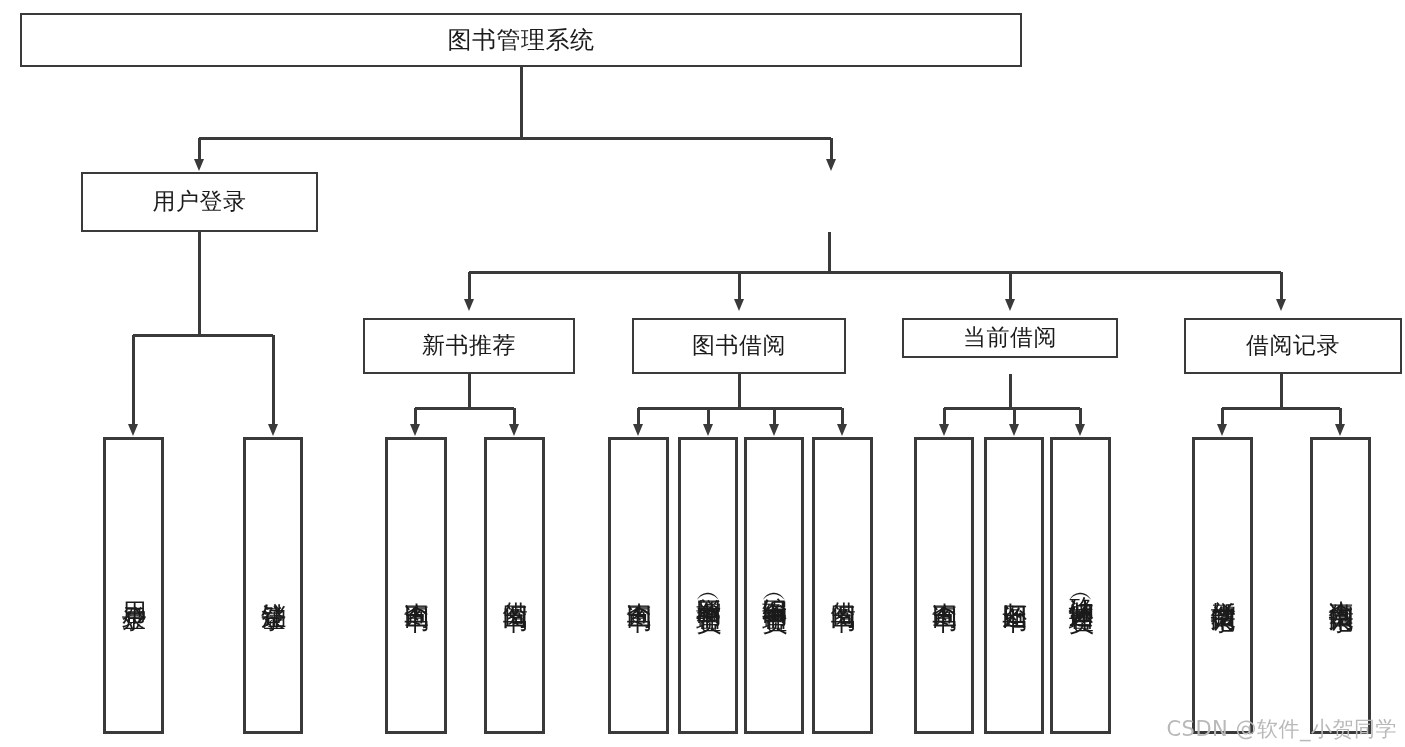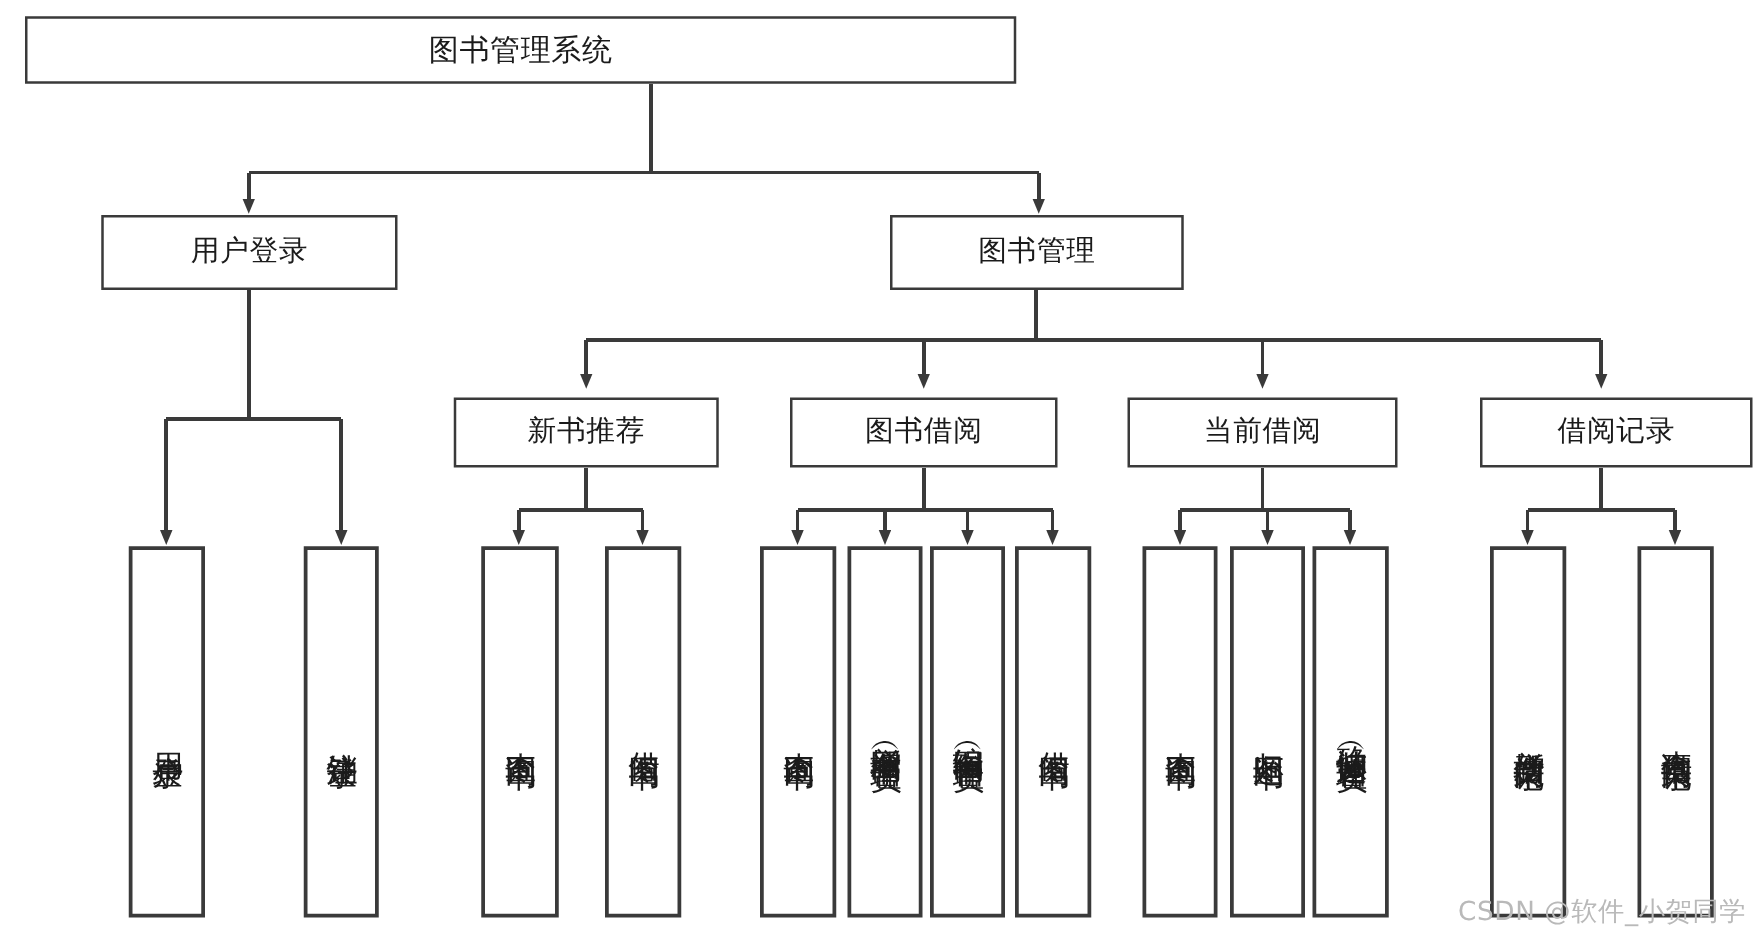--- a/index.html
+++ b/index.html
@@ -122,38 +122,35 @@
       <path d="M1014,408 L1014,425" marker-end="url(#arrow)"></path>
       <path d="M1080,408 L1080,425" marker-end="url(#arrow)"></path>
 
       <path d="M1281,374 L1281,408"></path>
       <path d="M1222,408 L1340,408"></path>
       <path d="M1222,408 L1222,425" marker-end="url(#arrow)"></path>
       <path d="M1340,408 L1340,425" marker-end="url(#arrow)"></path>
     </g>
   </svg>
 
-  <div class="node h root" style="left:20px;top:13px;width:793px;height:54px;justify-content:center;">
+  <div class="node h root" style="left:20px;top:13px;width:1002px;height:54px;justify-content:center;">
     <span class="label">图书管理系统</span>
   </div>
 
   <div class="node h" style="left:81px;top:172px;width:237px;height:60px;">
     <span class="label">用户登录</span>
   </div>
-  <div class="node h" style="left:712px;top:172px;width:235px;height:60px;">
-    <span class="label">图书管理</span>
-  </div>
 
   <div class="node h" style="left:363px;top:318px;width:212px;height:56px;">
     <span class="label">新书推荐</span>
   </div>
   <div class="node h" style="left:632px;top:318px;width:214px;height:56px;">
     <span class="label">图书借阅</span>
   </div>
-  <div class="node h" style="left:902px;top:318px;width:216px;height:56px;">
+  <div class="node h" style="left:902px;top:318px;width:216px;height:40px;">
     <span class="label">当前借阅</span>
   </div>
   <div class="node h" style="left:1172px;top:318px;width:218px;height:56px;margin-left:12px;">
     <span class="label">借阅记录</span>
   </div>
 
   <div class="node v" style="left:103px;top:437px;width:61px;height:297px;">
     <span class="label">用户登录</span>
   </div>
   <div class="node v" style="left:243px;top:437px;width:60px;height:297px;">

